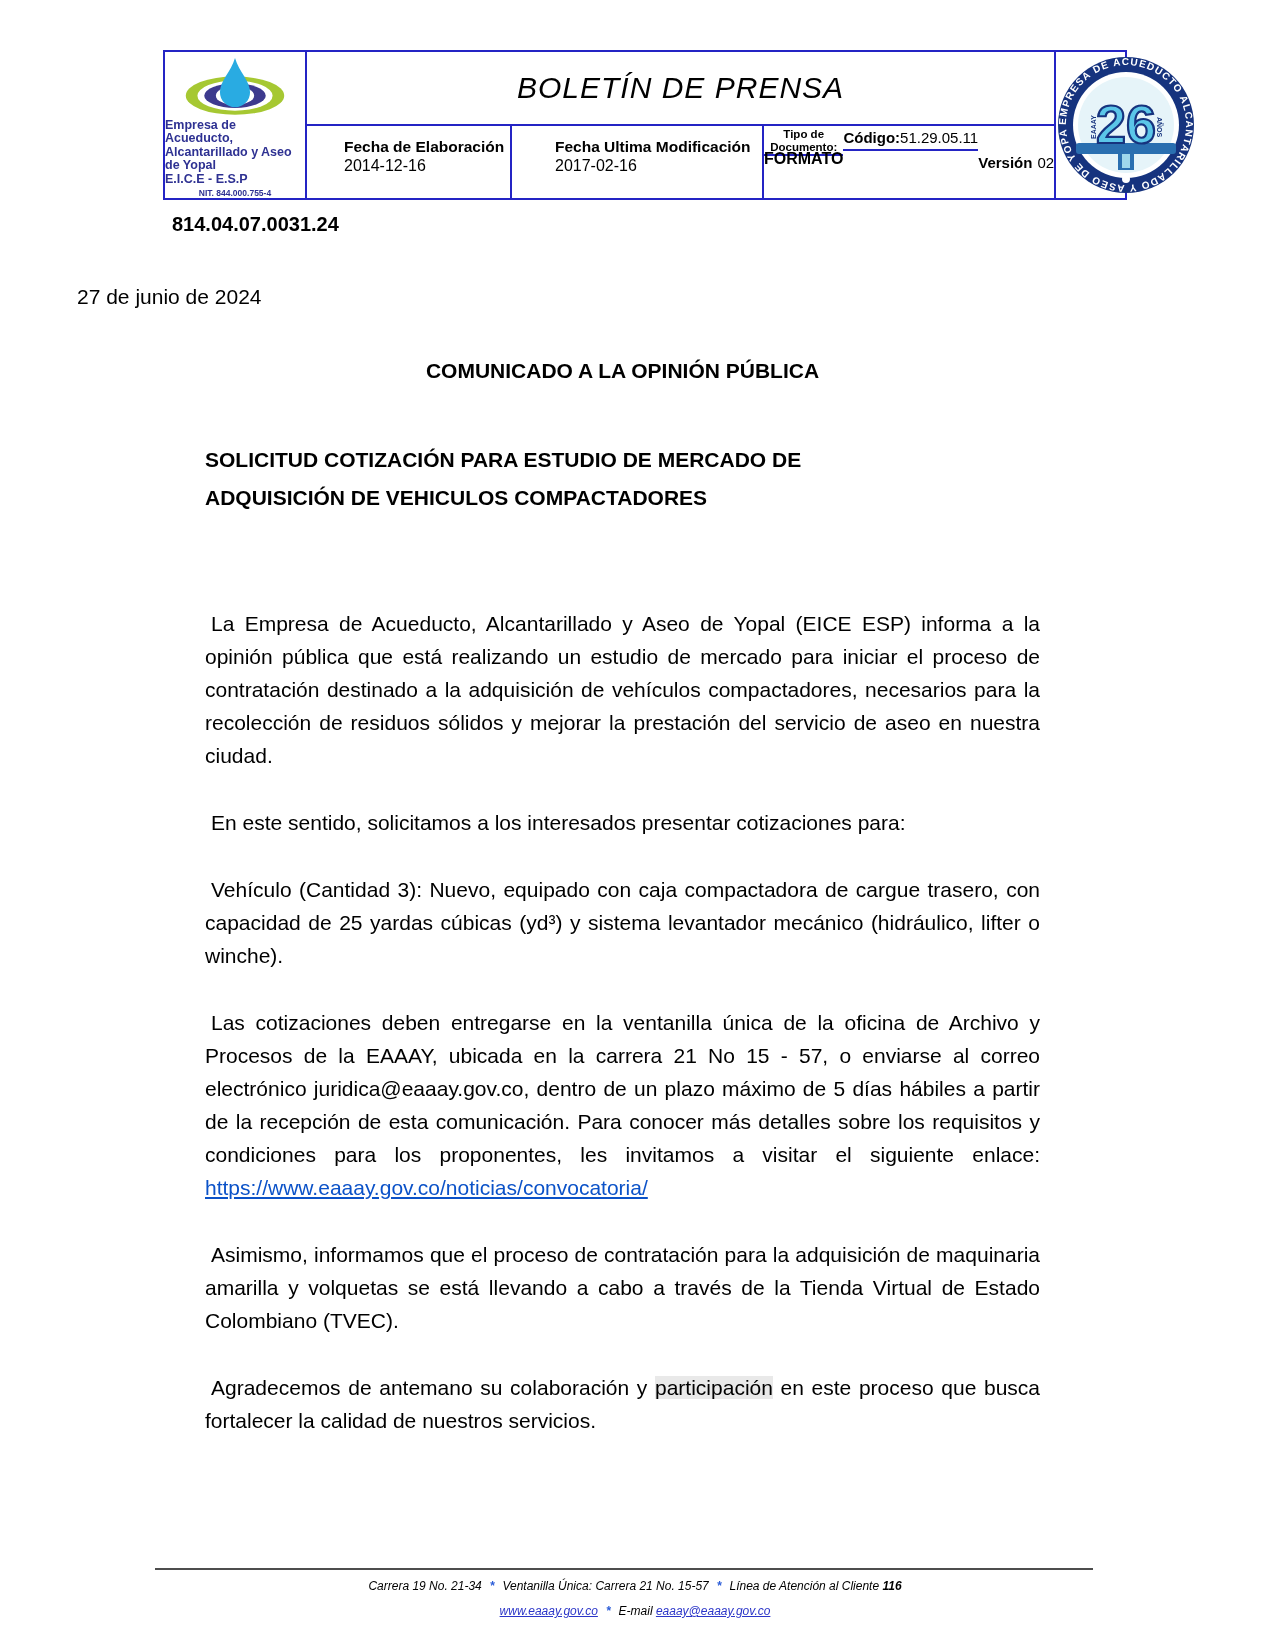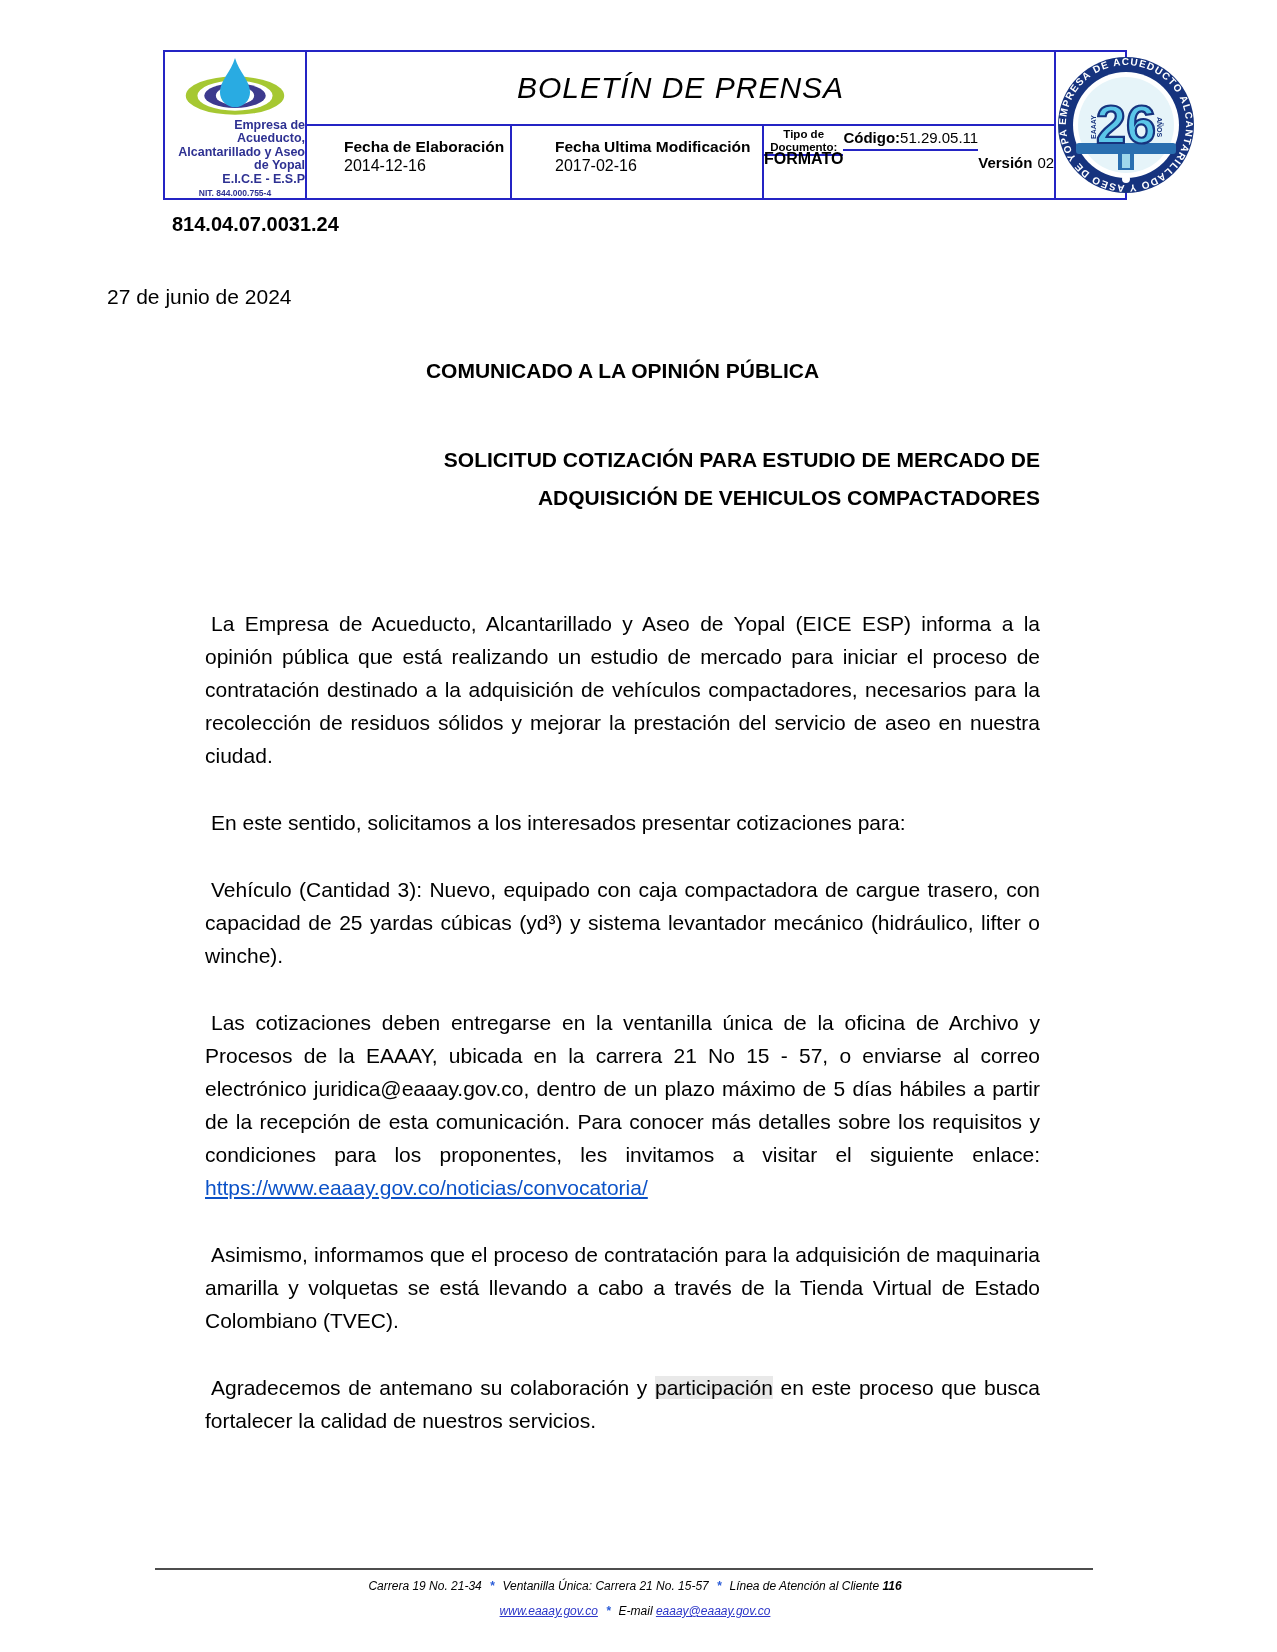--- a/index.html
+++ b/index.html
@@ -23,27 +23,26 @@
     background:#fff;
   }
   .header-table *{box-sizing:border-box;}
   .logo-cell{
     width:156px;
     border-right:2px solid #2424c4;
     display:flex; flex-direction:column; align-items:center;
     padding-top:4px;
   }
   .logo-text{
-    text-align:right;
+    text-align:left;
     color:#2e3192;
     font-weight:bold;
     font-size:12.5px;
     line-height:13.5px;
     margin-top:1px;
-    padding-left:8px;
   }
   .logo-nit{
     text-align:center;
     color:#2e3192;
     font-weight:bold;
     font-size:8.5px;
     margin-top:2px;
   }
   .mid-col{flex:1; display:flex; flex-direction:column;}
   .title-cell{
@@ -95,34 +94,34 @@
     border-left:2px solid #2424c4;
     display:flex; align-items:center; justify-content:center;
   }
   
   .docnum{
     margin:13px 0 0 172px;
     font-weight:bold;
     font-size:20px;
   }
   .doc-date{
-    margin:49px 0 0 107px;
+    margin:49px 0 0 77px;
     font-size:21px;
   }
   .h1{
     margin:50px 0 0 205px;
     width:835px;
     text-align:center;
     font-weight:bold;
     font-size:21px;
   }
   .h2{
     margin:58px 0 0 205px;
     width:835px;
-    text-align:right;
+    text-align:left;
     font-weight:bold;
     font-size:21px;
     line-height:38px;
   }
   .content{
     margin:90px 0 0 205px;
     width:835px;
     font-size:21px;
     line-height:33px;
     text-align:justify;

